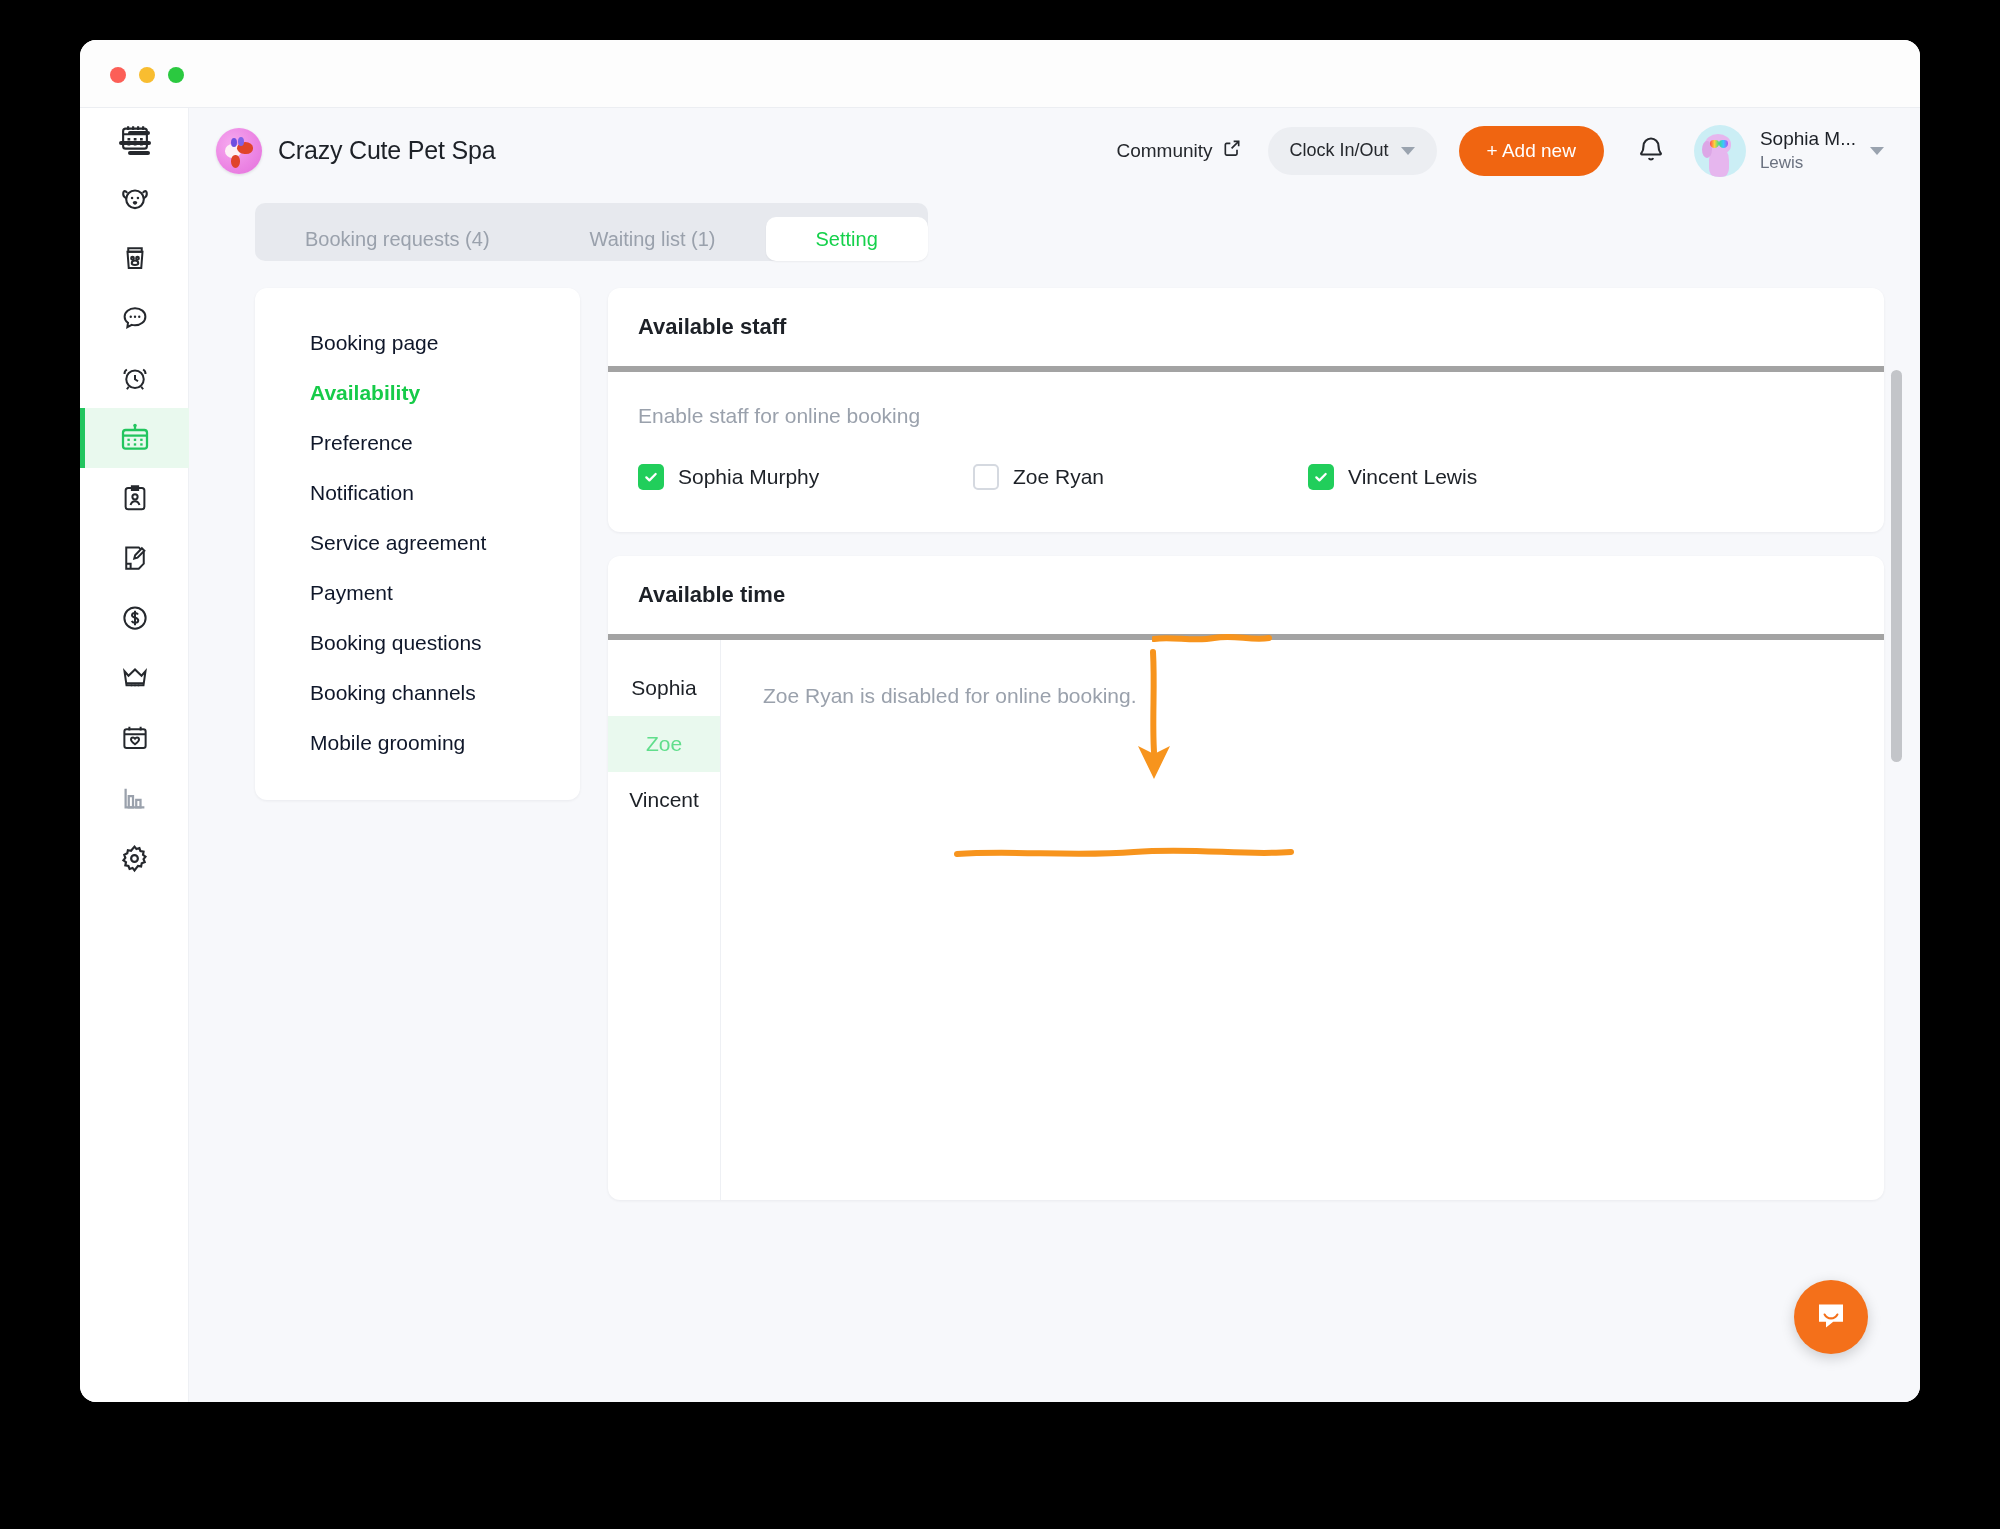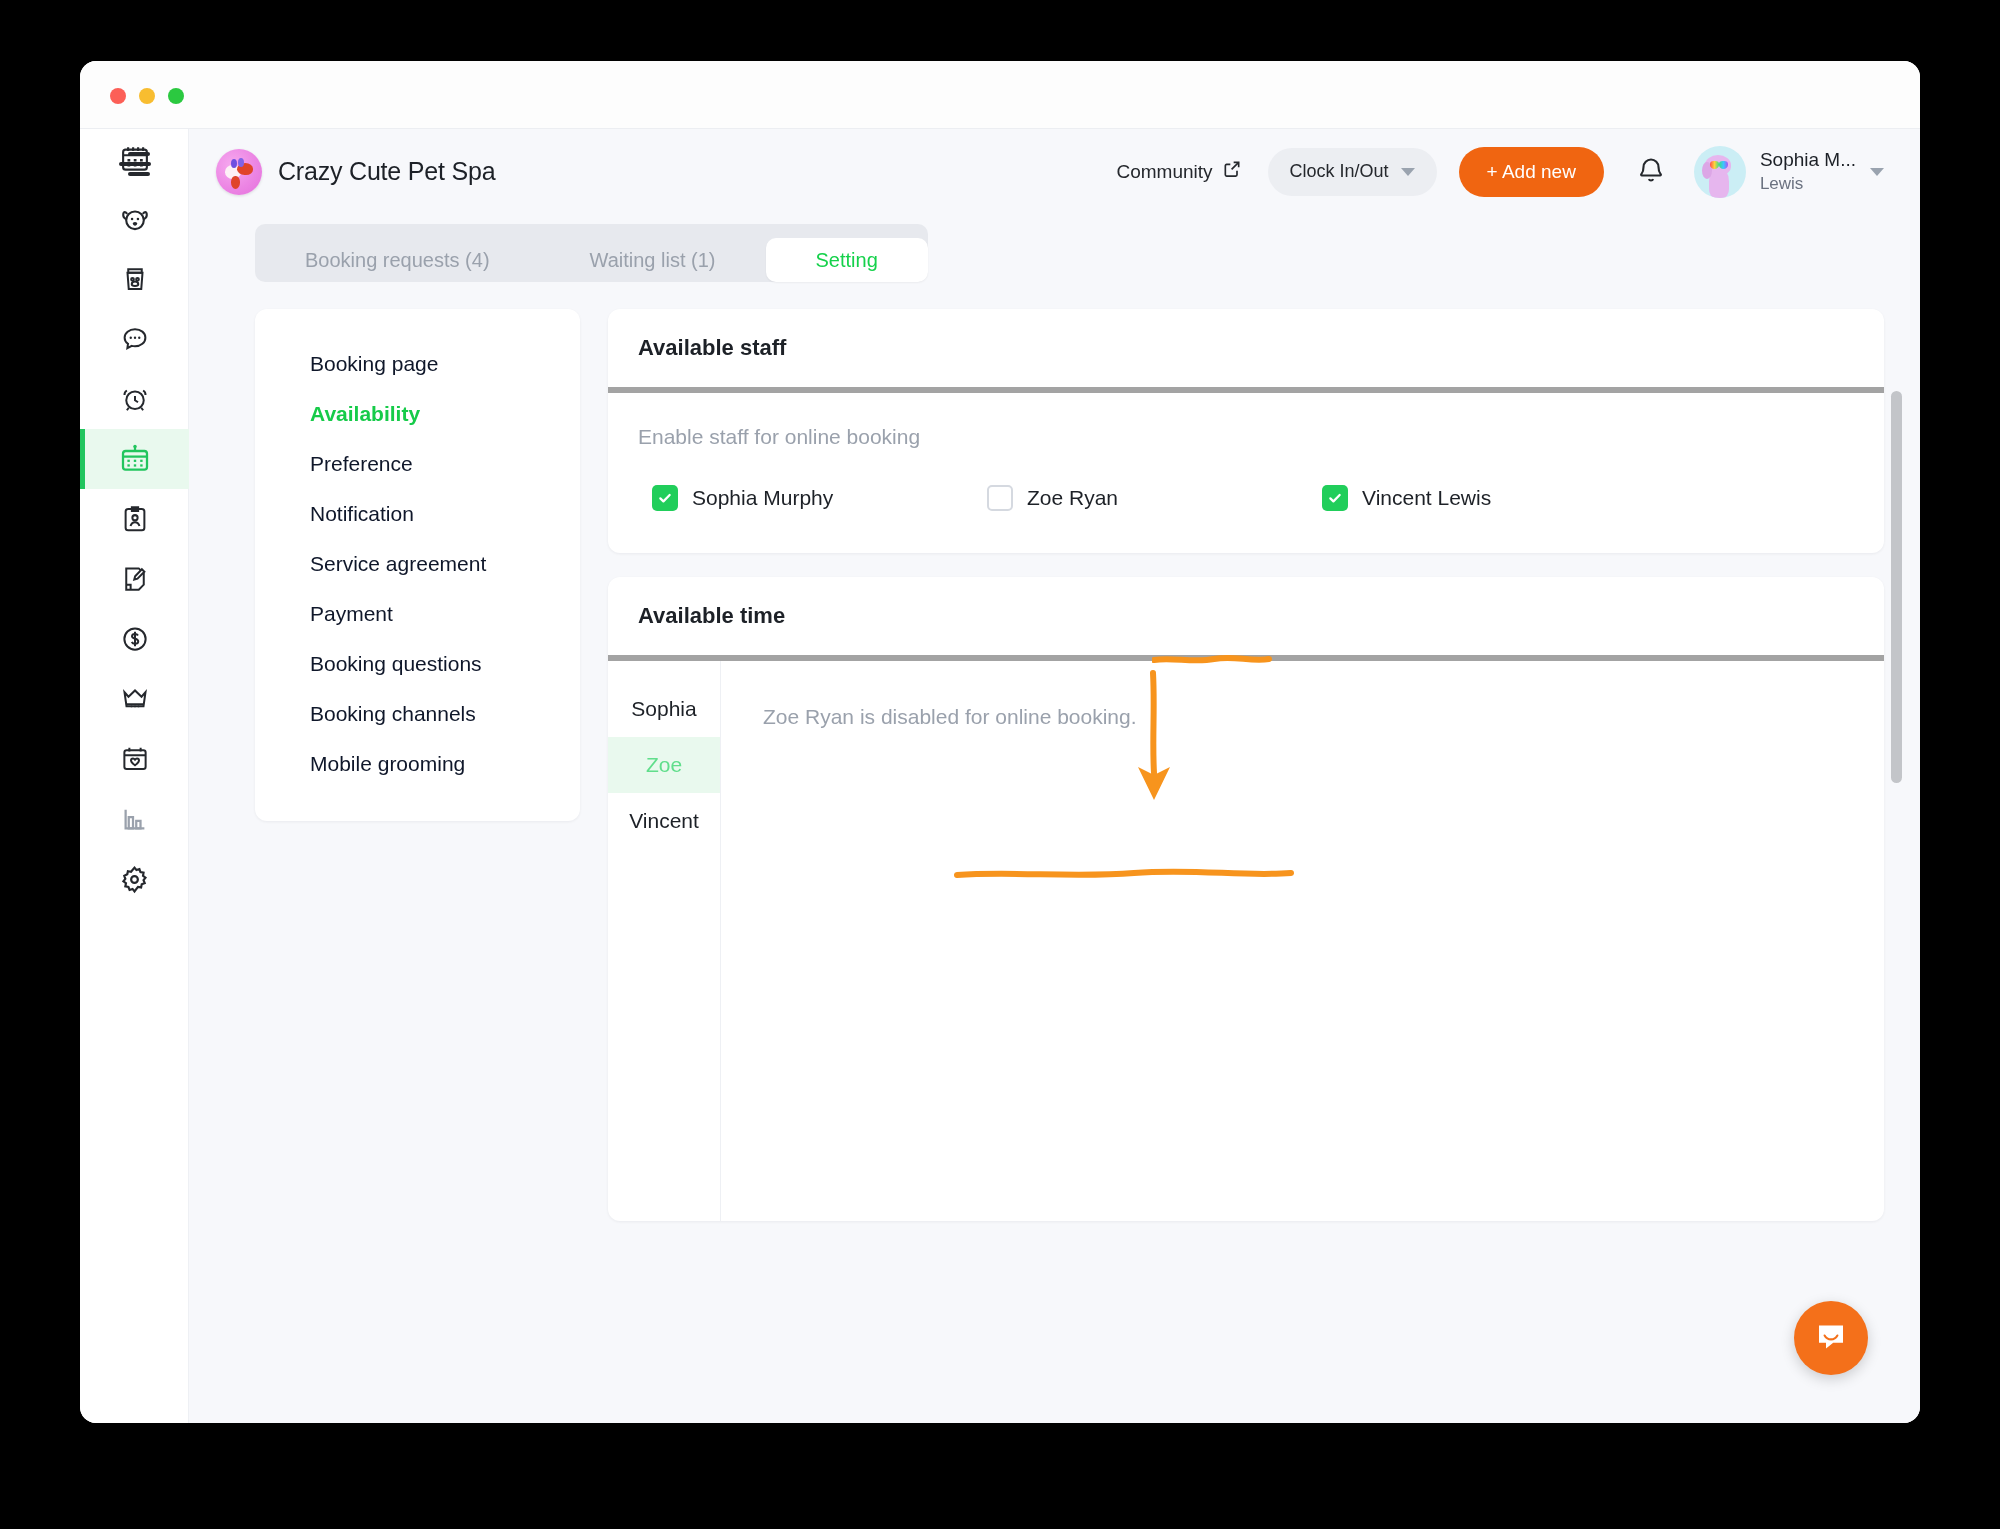--- a/index.html
+++ b/index.html
@@ -6,21 +6,21 @@
   html, body {
     width: 2000px; height: 1529px;
     background: #000;
     font-family: "Liberation Sans", sans-serif;
     overflow: hidden;
   }
 
   
   #window {
     position: absolute;
-    left: 80px; top: 61px;
+    left: 80px; top: 40px;
     width: 1840px; height: 1362px;
     background: #ffffff;
     border-radius: 16px;
     overflow: hidden;
     box-shadow: 0 18px 60px rgba(0,0,0,.45);
   }
   #titlebar {
     position: absolute; left: 0; top: 0;
     width: 100%; height: 68px;
     background: #fdfdfd;
@@ -162,21 +162,21 @@
   #right-col { flex: 1 1 auto; min-width: 0; display: flex; flex-direction: column; gap: 24px; }
   .card { background: #fff; border-radius: 12px; box-shadow: 0 1px 3px rgba(17,24,39,.06); overflow: hidden; }
   .card-head {
     height: 84px; display: flex; align-items: center;
     padding: 0 30px; font-size: 22px; font-weight: bold; color: #1d2127;
     border-bottom: 6px solid #a3a3a3;
   }
   .card-body { padding: 32px 30px 42px 30px; }
   .hint { font-size: 21px; color: #9aa1ac; }
 
-  #staff-row { display: flex; margin-top: 36px; margin-left: 14px; }
+  #staff-row { display: flex; margin-top: 36px; }
   .staff-item { display: flex; align-items: center; gap: 14px; width: 335px; }
   .cb {
     width: 26px; height: 26px; border-radius: 5px; flex: 0 0 26px;
     display: flex; align-items: center; justify-content: center;
   }
   .cb.on { background: #21ce5b; }
   .cb.off { background: #fff; border: 2px solid #d5d9e0; }
   .cb svg { display: block; }
   .staff-label { font-size: 21px; color: #1d2127; white-space: nowrap; }
 

